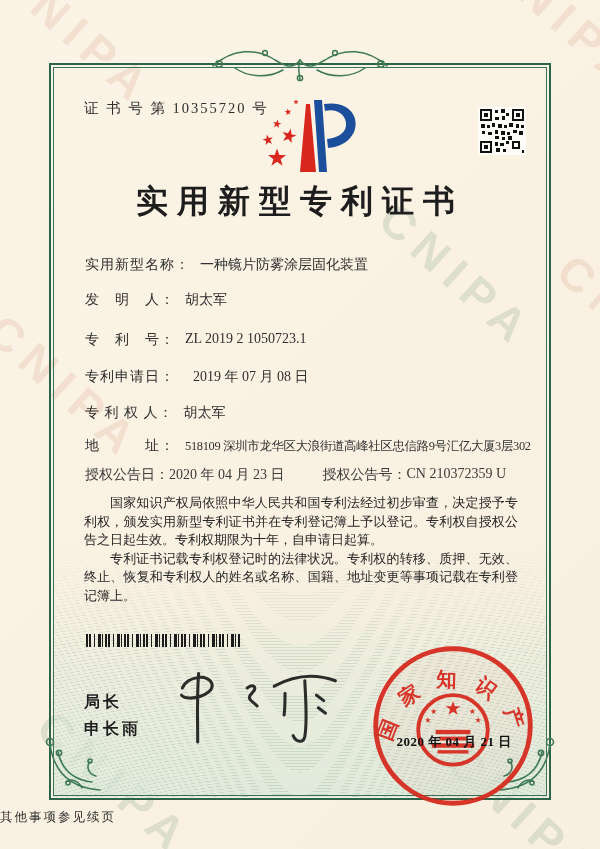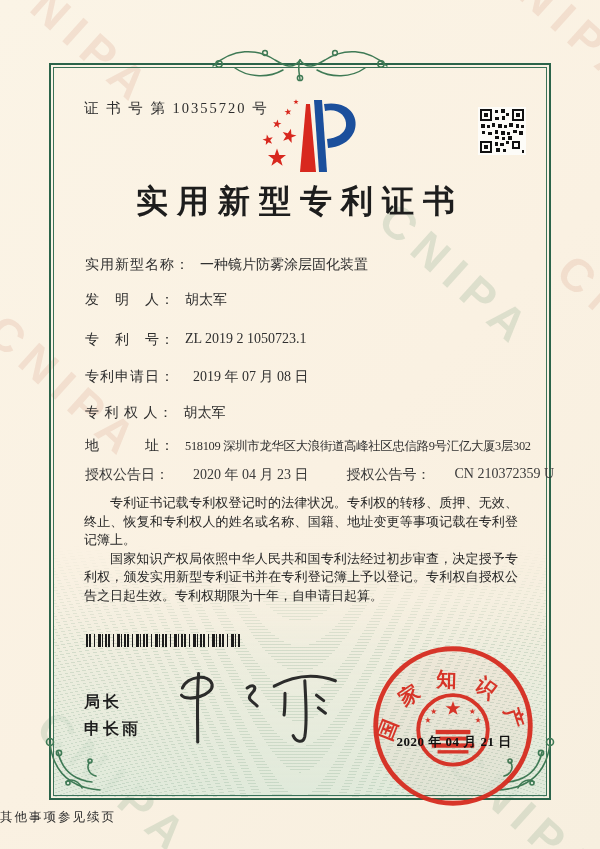--- a/index.html
+++ b/index.html
@@ -31,21 +31,21 @@
   .title{position:absolute;left:0;top:180px;width:100%;text-align:center;
          font-size:32px;font-weight:bold;letter-spacing:9px;color:#1d1d1d;}
   
   .row{position:absolute;left:85px;width:432px;font-size:14px;display:flex;}
   .row .lbl{flex:0 0 auto;letter-spacing:1px;color:#2f2f2f;white-space:pre;}
   .row .val{margin-left:10px;color:#303030;white-space:nowrap;}
   .row.addr .val{font-size:12.4px;letter-spacing:-0.3px;margin-top:1px;}
   .grant{position:absolute;left:85px;top:466px;width:440px;font-size:14px;display:flex;}
   .grant .pair{display:flex;white-space:nowrap;}
   .grant .pair+.pair{margin-left:38px;}
-  .grant .val{margin-left:24px;}
+  .grant .val{margin-left:0;}
   
   .paras{position:absolute;left:84px;top:494px;width:434px;font-size:13px;
          line-height:18.6px;text-align:justify;color:#262626;}
   .paras p{margin:0;text-indent:2em;}
   
   .barcode{position:absolute;left:86px;top:634px;width:154px;height:13px;
       background:repeating-linear-gradient(90deg,
         #1c1c1c 0 2px,rgba(0,0,0,0) 2px 3px,
         #1c1c1c 3px 5px,rgba(0,0,0,0) 5px 8px,
         #1c1c1c 8px 9px,rgba(0,0,0,0) 9px 12px,
@@ -241,22 +241,22 @@
       <span class="lbl">授权公告日：</span>
       <span class="val">2020 年 04 月 23 日</span>
     </span>
     <span class="pair">
       <span class="lbl">授权公告号：</span>
       <span class="val">CN 210372359 U</span>
     </span>
   </div>
 
   <div class="paras">
+    <p>国家知识产权局依照中华人民共和国专利法经过初步审查，决定授予专利权，颁发实用新型专利证书并在专利登记簿上予以登记。专利权自授权公告之日起生效。专利权期限为十年，自申请日起算。</p>
     <p>专利证书记载专利权登记时的法律状况。专利权的转移、质押、无效、终止、恢复和专利权人的姓名或名称、国籍、地址变更等事项记载在专利登记簿上。</p>
-    <p>国家知识产权局依照中华人民共和国专利法经过初步审查，决定授予专利权，颁发实用新型专利证书并在专利登记簿上予以登记。专利权自授权公告之日起生效。专利权期限为十年，自申请日起算。</p>
   </div>
 
   <div class="barcode"></div>
 
   <div class="director">
     <div>局长</div>
     <div>申长雨</div>
   </div>
 
   <svg class="sig" viewBox="0 0 200 100">

